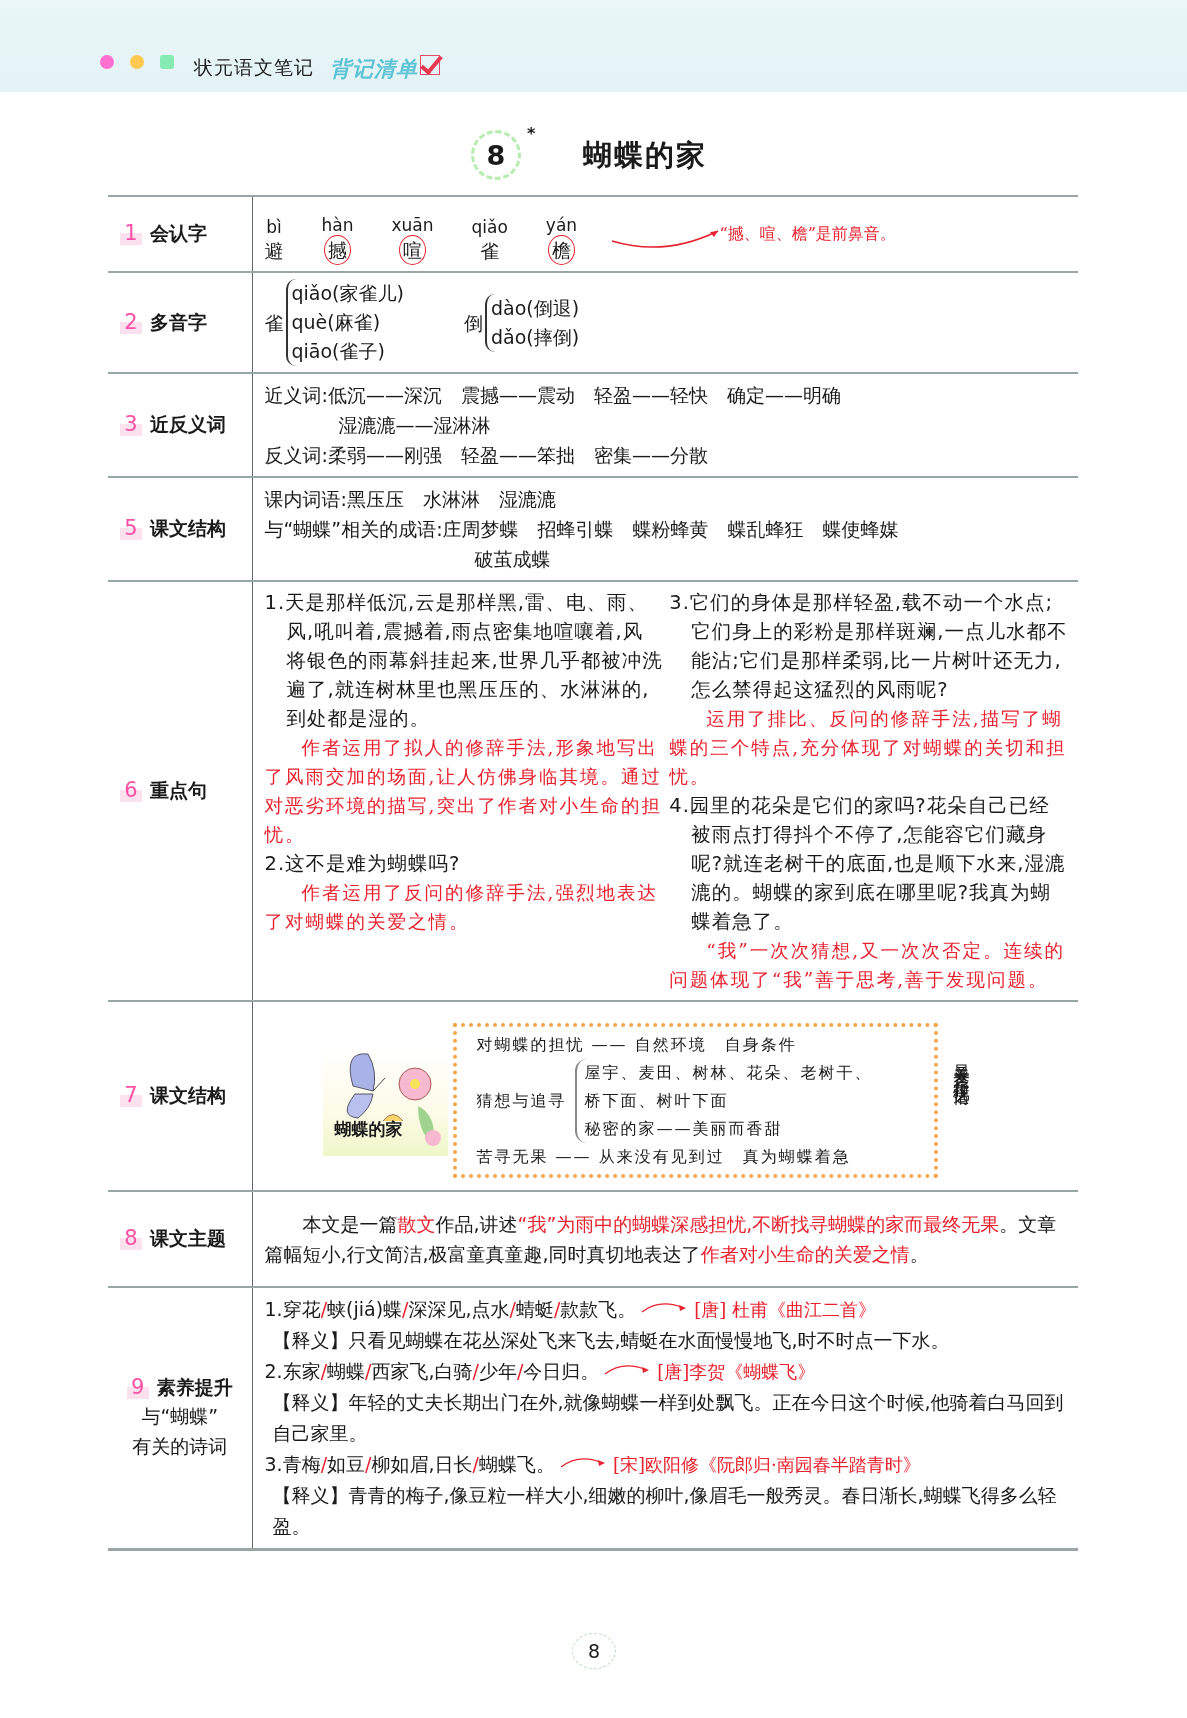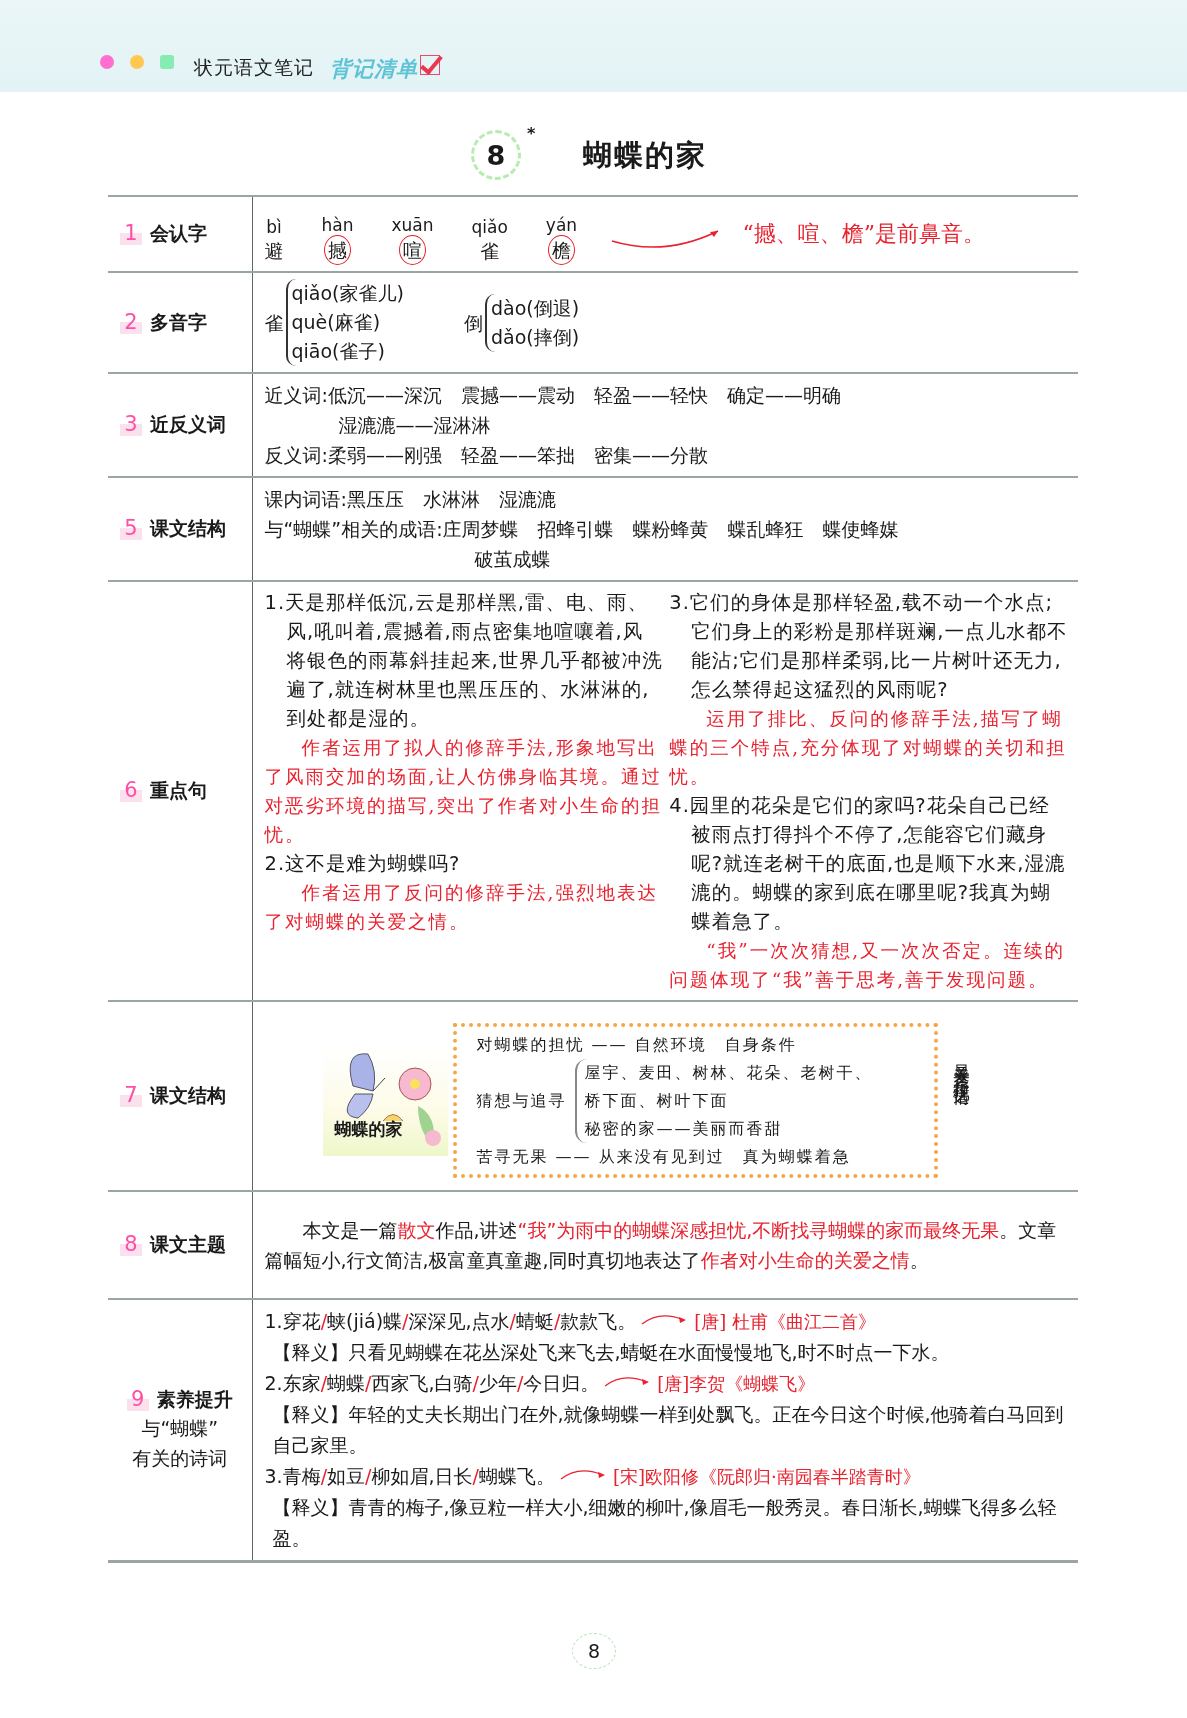--- a/index.html
+++ b/index.html
@@ -25,21 +25,21 @@
   .num { color: #ff4fa5; font-weight: normal; font-size: 21px; display: inline-block; width: 22px; text-align: center; background: linear-gradient(180deg, transparent 50%, #fbe1ee 50%); margin-right: 8px; }
   .red { color: #e8222e; }
   .hand { font-family: "DejaVu Serif", serif; color: #e8222e; }
 
   
   .chars { display: flex; align-items: flex-end; position: relative; height: 62px; }
   .ch { display: inline-flex; flex-direction: column; align-items: center; margin-right: 38px; }
   .py { font-size: 17px; line-height: 20px; }
   .hz { font-size: 19px; line-height: 28px; }
   .circled { border: 1.5px solid #e8222e; border-radius: 50%; padding: 0 3px; }
-  .note1 { position: absolute; left: 478px; top: 16px; font-size: 22px; }
+  .note1 { position: absolute; left: 455px; top: 16px; font-size: 16px; }
   .arrow1 { position: absolute; left: 345px; top: 20px; }
 
   
   .poly { display: flex; align-items: center; }
   .brace-group { display: flex; align-items: center; margin-right: 60px; }
   .brace-char { font-size: 19px; }
   .brace-list { border-left: 2px solid #333; border-radius: 10px 0 0 10px; padding-left: 4px; margin-left: 2px; line-height: 29px; }
 
   
   .cols { display: flex; gap: 6px; }
@@ -213,21 +213,21 @@
           <div class="l1">苦寻无果 —— 从来没有见到过　真为蝴蝶着急</div>
         </div>
         <div class="vert">
           <span>显关爱之意</span>
           <span>抒担忧之情</span>
         </div>
       </div>
     </td>
   </tr>
 
-  <tr style="height:108px">
+  <tr style="height:96px">
     <td class="label"><span class="num">8</span><span>课文主题</span></td>
     <td class="content">
       <div id="theme" style="text-indent:2em"><span>本文是一篇</span><span class="red">散文</span><span>作品,讲述</span><span class="red">“我”为雨中的蝴蝶深感担忧,不断找寻蝴蝶的家而最终无果</span><span>。文章篇幅短小,行文简洁,极富童真童趣,同时真切地表达了</span><span class="red">作者对小生命的关爱之情</span><span>。</span></div>
     </td>
   </tr>
 
   <tr style="height:258px">
     <td class="label" style="text-align:center;padding-left:0">
       <div><span class="num">9</span><span>素养提升</span></div>
       <div style="font-weight:normal;line-height:30px">与“蝴蝶”</div>

